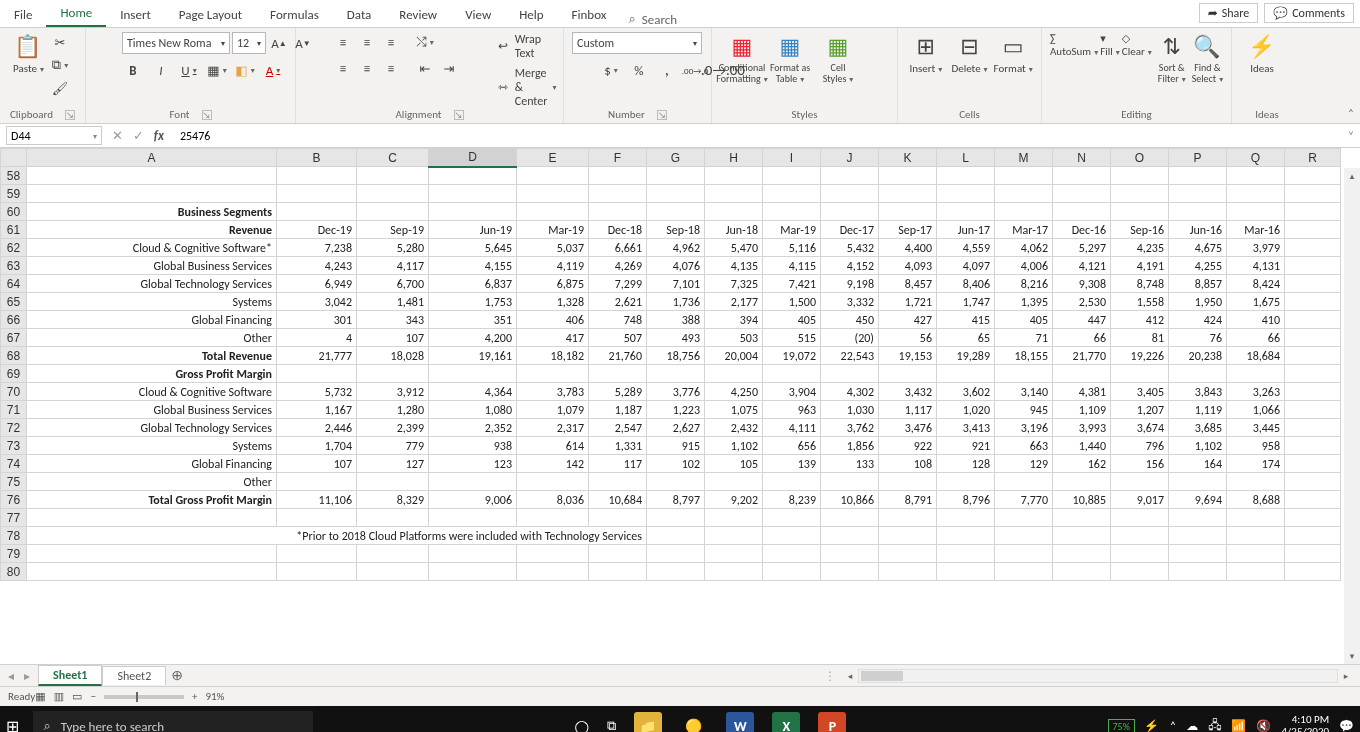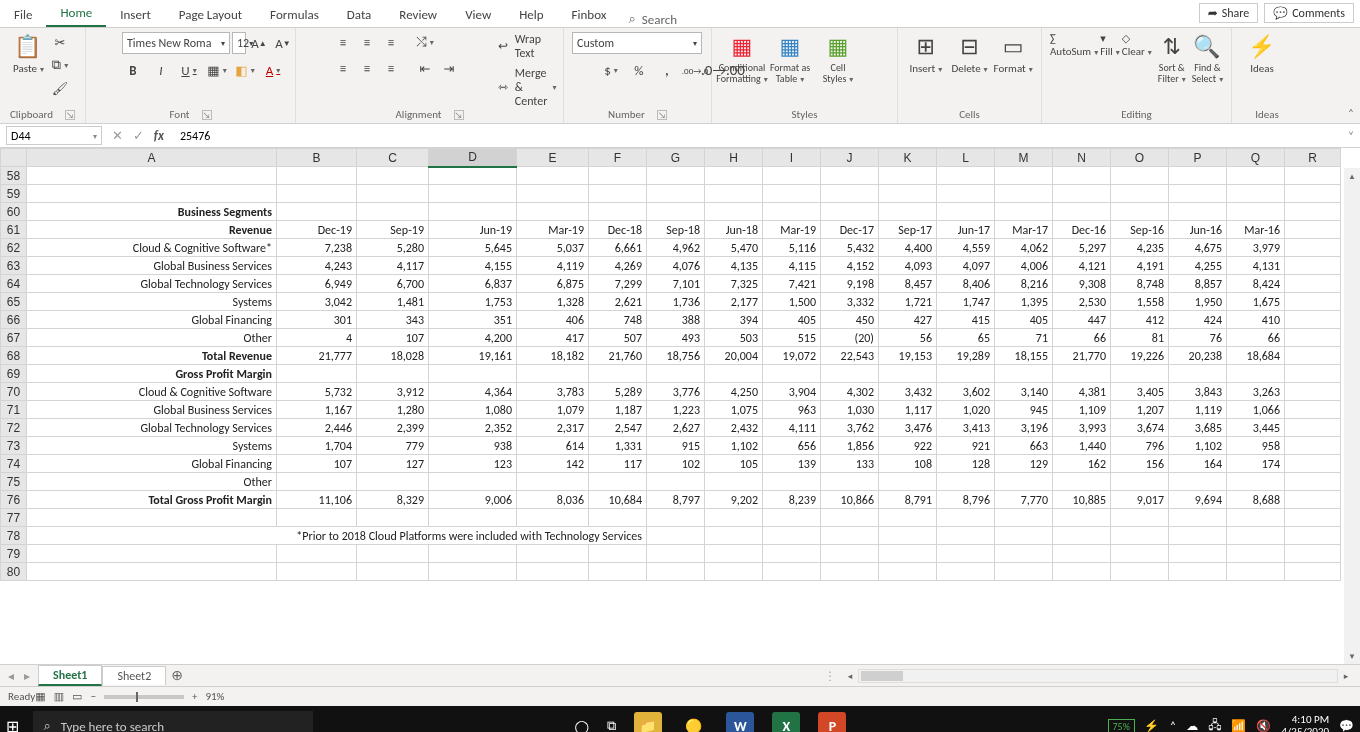--- a/index.html
+++ b/index.html
@@ -133,21 +133,21 @@
       </div>
   </div>
 
   <div class="group" style="width:210px">
     <div class="body" style="flex-direction:column; gap:6px; width:100%">
       <div class="row">
         <div class="fontbox" style="width:108px">
             <span>Times New Roma</span>
             <span style="font-size:8px">▾</span>
           </div>
-        <div class="fontbox" style="width:14px">
+        <div class="fontbox" style="width:34px">
             <span>12</span>
             <span style="font-size:8px">▾</span>
           </div>
         <span class="smallbtn">A<sup style="font-size:8px">▲</sup></span>
         <span class="smallbtn">A<sup style="font-size:8px">▼</sup></span>
       </div>
       <div class="row" style="gap:6px">
         <span class="smallbtn" style="font-weight:bold">B</span>
         <span class="smallbtn" style="font-style:italic">I</span>
         <span class="smallbtn ddarrow" style="text-decoration:underline">U</span>

